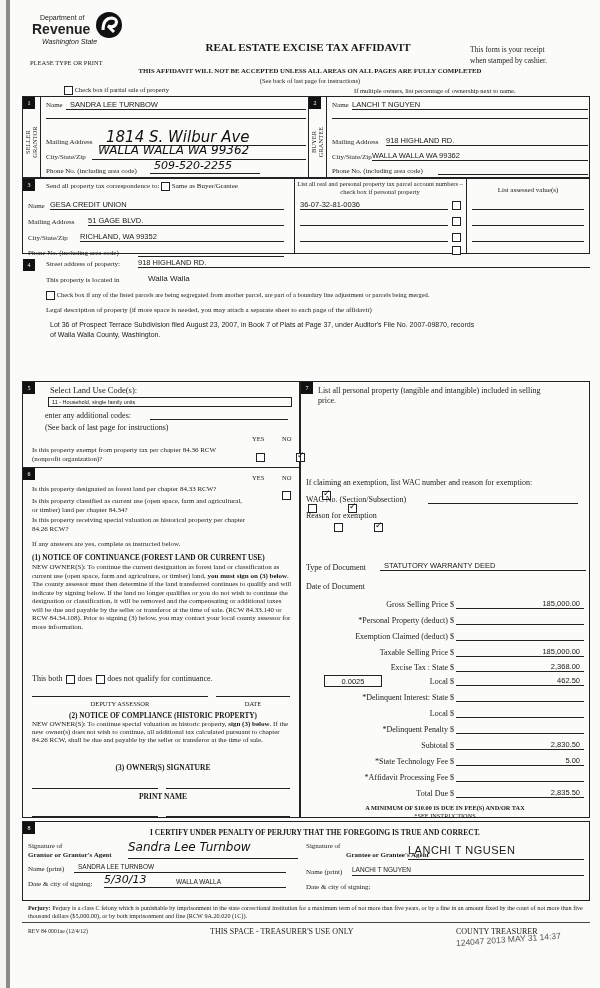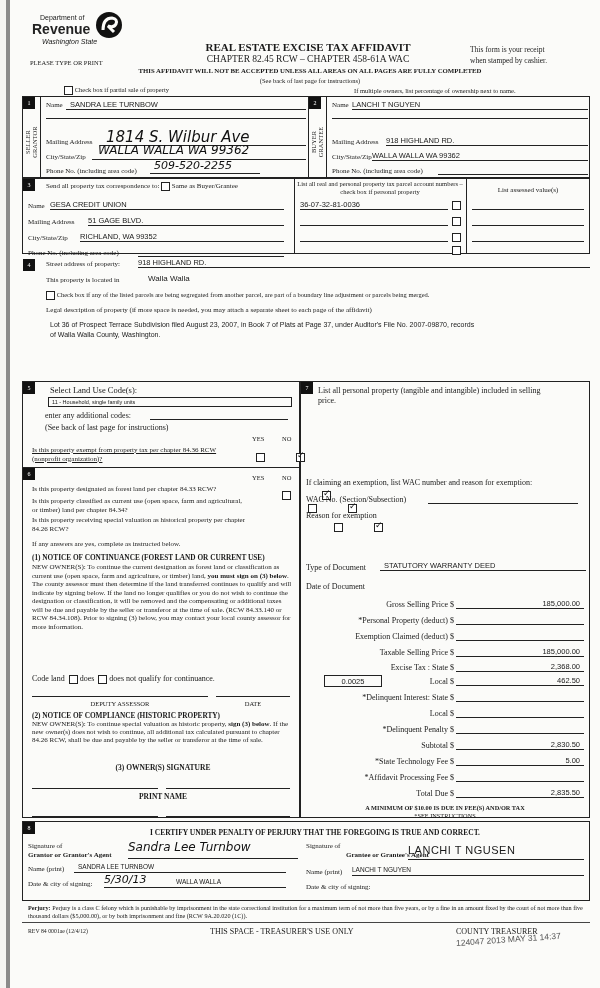--- a/index.html
+++ b/index.html
@@ -27,21 +27,20 @@
   <div class="abs" style="left:168px;top:41px;width:260px;text-align:center;font-size:11px;font-weight:bold;">REAL ESTATE EXCISE TAX AFFIDAVIT</div>
   <div class="abs" style="left:22px;top:8px;width:100px;height:44px;">
     <div class="abs sans" style="left:8px;top:6px;font-size:7px;">Department of</div>
     <div class="abs sans" style="left:0px;top:13px;font-size:14px;font-weight:bold;color:#222;">Revenue</div>
     <div class="abs sans" style="left:10px;top:30px;font-size:7px;font-style:italic;">Washington State</div>
     <svg class="abs" style="left:62px;top:2px;" width="30" height="30" viewBox="0 0 30 30">
       <circle cx="15" cy="15" r="13" fill="#111"></circle>
       <path d="M9 20 Q9 8 18 8 Q24 9 22 14 Q20 18 14 16 L20 22" stroke="#fbfbf9" stroke-width="3" fill="none"></path>
     </svg>
   </div>
-  <div class="abs" style="left:168px;top:54px;width:260px;text-align:center;font-size:9.5px;">CHAPTER 82.45 RCW – CHAPTER 458-61A WAC</div>
   <div class="abs" style="left:20px;top:59px;font-size:6.5px;">PLEASE TYPE OR PRINT</div>
   <div class="abs" style="left:460px;top:45px;font-size:7.5px;">This form is your receipt</div>
   <div class="abs" style="left:460px;top:56px;font-size:7.5px;">when stamped by cashier.</div>
   <div class="abs" style="left:60px;top:67px;width:480px;text-align:center;font-size:6.8px;font-weight:bold;">THIS AFFIDAVIT WILL NOT BE ACCEPTED UNLESS ALL AREAS ON ALL PAGES ARE FULLY COMPLETED</div>
   <div class="abs" style="left:160px;top:77px;width:280px;text-align:center;font-size:6.5px;">(See back of last page for instructions)</div>
   <div class="abs t7" style="left:54px;top:86px;">
     <span class="cb"></span>
     <span style="font-size:6.5px;">Check box if partial sale of property</span>
   </div>
   <div class="abs" style="left:344px;top:87px;font-size:6.5px;">If multiple owners, list percentage of ownership next to name.</div>
@@ -145,21 +144,21 @@
   
   <div class="box" style="left:12px;top:381px;width:278px;height:437px;"></div>
   <div class="num" style="left:13px;top:382px;">5</div>
   <div class="abs" style="left:40px;top:385px;font-size:8.5px;">Select Land Use Code(s):</div>
   <div class="abs sans" style="left:38px;top:397px;width:244px;height:10px;border:1.5px solid #222;font-size:5.5px;padding-left:3px;line-height:8px;">11 - Household, single family units</div>
   <div class="abs t8" style="left:35px;top:411px;">enter any additional codes:</div>
   <div class="abs line" style="left:140px;top:411px;width:138px;height:9px;"></div>
   <div class="abs t8" style="left:35px;top:423px;">(See back of last page for instructions)</div>
   <div class="abs" style="left:242px;top:435px;font-size:6.5px;">YES</div>
   <div class="abs" style="left:272px;top:435px;font-size:6.5px;">NO</div>
-  <div class="abs t7" style="left:22px;top:446px;width:200px;line-height:8.5px;text-decoration:underline;">Is this property exempt from property tax per chapter 84.36 RCW (nonprofit organization)?</div>
+  <div class="abs t7" style="left:22px;top:446px;width:200px;line-height:8.5px;">Is this property exempt from property tax per chapter 84.36 RCW (nonprofit organization)?</div>
   <span class="cb abs" style="left:246px;top:447px;"></span>
   <span class="cb checked abs" style="left:273px;top:447px;"></span>
 
   
   <div class="abs" style="left:12px;top:467px;width:278px;height:1px;background:#222;"></div>
   <div class="num" style="left:13px;top:468px;">6</div>
   <div class="abs" style="left:242px;top:474px;font-size:6.5px;">YES</div>
   <div class="abs" style="left:272px;top:474px;font-size:6.5px;">NO</div>
   <div class="abs t7" style="left:22px;top:485px;width:215px;">Is this property designated as forest land per chapter 84.33 RCW?</div>
   <span class="cb abs" style="left:246px;top:485px;"></span>
@@ -170,31 +169,31 @@
   <div class="abs t7" style="left:22px;top:516px;width:215px;line-height:8.5px;">Is this property receiving special valuation as historical property per chapter 84.26 RCW?</div>
   <span class="cb abs" style="left:246px;top:517px;"></span>
   <span class="cb checked abs" style="left:273px;top:517px;"></span>
   <div class="abs t7" style="left:22px;top:540px;">If any answers are yes, complete as instructed below.</div>
   <div class="abs" style="left:22px;top:553px;font-size:7.3px;font-weight:bold;">(1) NOTICE OF CONTINUANCE  (FOREST LAND OR CURRENT USE)</div>
   <div class="abs t7" style="left:22px;top:563px;width:262px;line-height:8.5px;">
     <span>NEW OWNER(S): To continue the current designation as forest land or classification as current use (open space, farm and agriculture, or timber) land,</span>
     <b>you must sign on (3) below</b><span>. The county assessor must then determine if the land transferred continues to qualify and will indicate by signing below. If the land no longer qualifies or you do not wish to continue the designation or classification, it will be removed and the compensating or additional taxes will be due and payable by the seller or transferor at the time of sale. (RCW 84.33.140 or RCW 84.34.108). Prior to signing (3) below, you may contact your local county assessor for more information.</span>
   </div>
   <div class="abs t8" style="left:22px;top:674px;">
-    <span>Code land</span>
+    <span>This both</span>
     &nbsp;<span class="cb"></span>
     <span>does</span>
     &nbsp;<span class="cb"></span>
     <span>does not qualify for continuance.</span>
   </div>
   <div class="abs line" style="left:22px;top:696px;width:176px;height:1px;"></div>
   <div class="abs line" style="left:206px;top:696px;width:74px;height:1px;"></div>
   <div class="abs" style="left:22px;top:700px;width:176px;text-align:center;font-size:6.5px;">DEPUTY ASSESSOR</div>
   <div class="abs" style="left:206px;top:700px;width:74px;text-align:center;font-size:6.5px;">DATE</div>
-  <div class="abs" style="left:22px;top:711px;width:262px;text-align:left;font-size:7.3px;font-weight:bold;">(2) NOTICE OF COMPLIANCE (HISTORIC PROPERTY)</div>
+  <div class="abs" style="left:22px;top:711px;width:262px;text-align:center;font-size:7.3px;font-weight:bold;">(2) NOTICE OF COMPLIANCE (HISTORIC PROPERTY)</div>
   <div class="abs t7" style="left:22px;top:720px;width:262px;line-height:8px;">
     <span>NEW OWNER(S): To continue special valuation as historic property,</span>
     <b>sign (3) below</b><span>. If the new owner(s) does not wish to continue, all additional tax calculated pursuant to chapter 84.26 RCW, shall be due and payable by the seller or transferor at the time of sale.</span>
   </div>
   <div class="abs" style="left:22px;top:763px;width:262px;text-align:center;font-size:7.5px;font-weight:bold;">(3)  OWNER(S) SIGNATURE</div>
   <div class="abs line" style="left:22px;top:788px;width:126px;height:1px;"></div>
   <div class="abs line" style="left:156px;top:788px;width:124px;height:1px;"></div>
   <div class="abs" style="left:22px;top:792px;width:262px;text-align:center;font-size:7.5px;font-weight:bold;">PRINT NAME</div>
   <div class="abs line" style="left:22px;top:816px;width:126px;height:1px;"></div>
   <div class="abs line" style="left:156px;top:816px;width:124px;height:1px;"></div>

